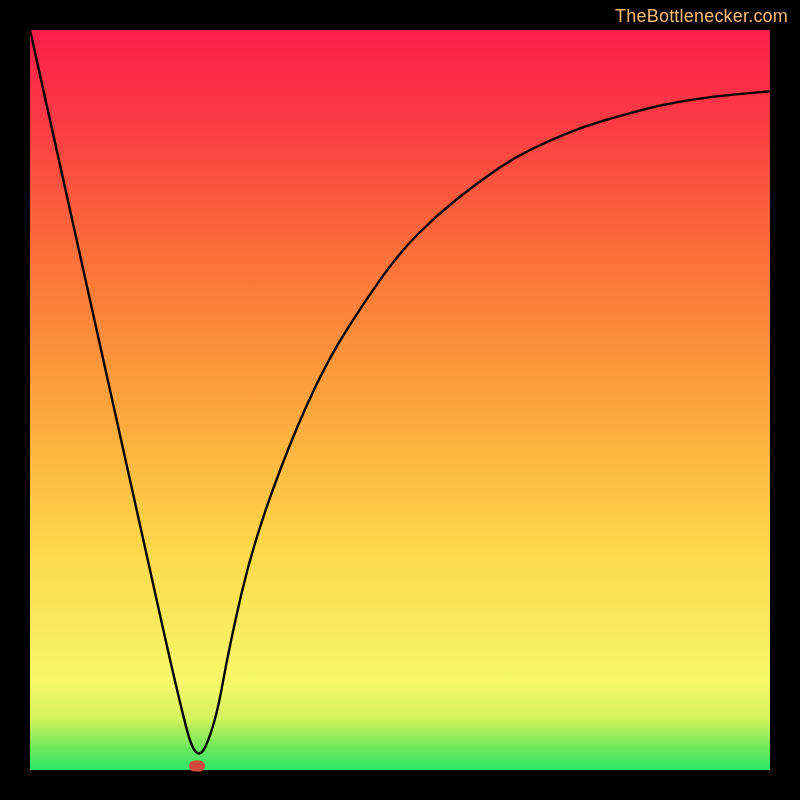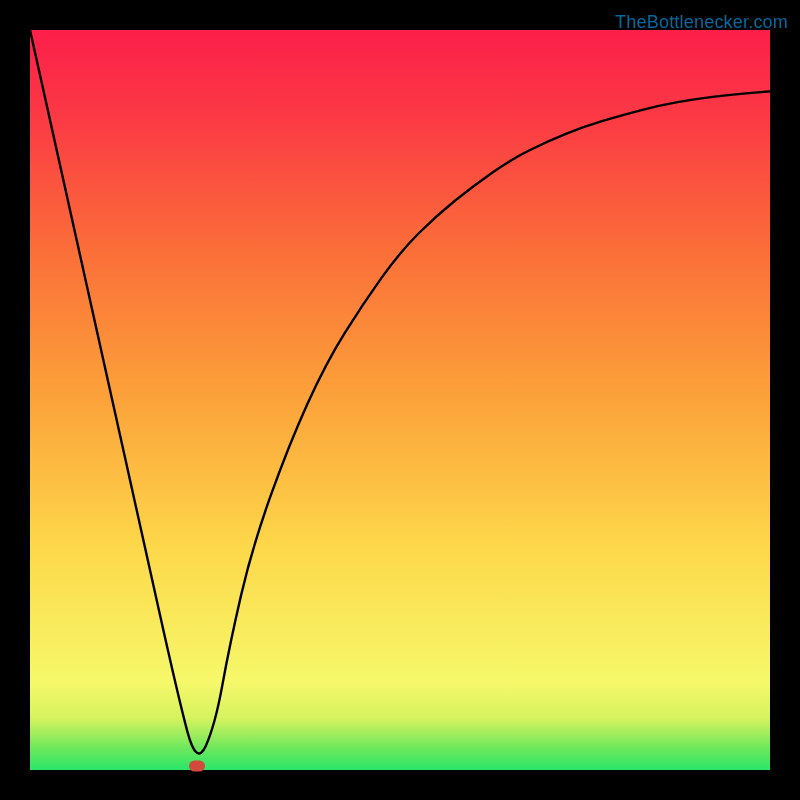--- a/index.html
+++ b/index.html
@@ -38,23 +38,23 @@
   }
   .plot-svg {
     position: absolute;
     left: 0;
     top: 0;
     width: 100%;
     height: 100%;
   }
   .site-link {
     position: absolute;
-    top: 12px;
+    top: 6px;
     right: 12px;
-    color: #0369a1;
+    color: #fdba74;
     font-size: 18px;
     font-weight: 500;
     letter-spacing: 0.2px;
     text-decoration: none;
   }
   .marker {
     position: absolute;
     width: 16px;
     height: 11px;
     border-radius: 6px;

